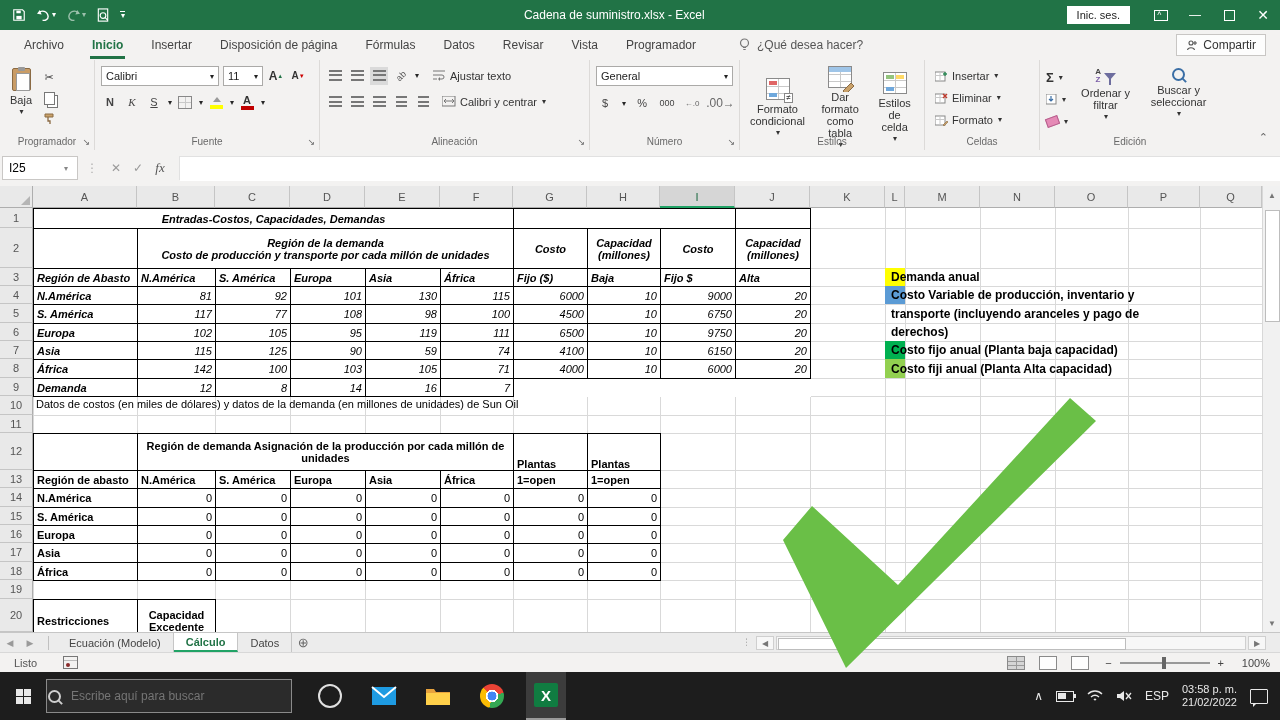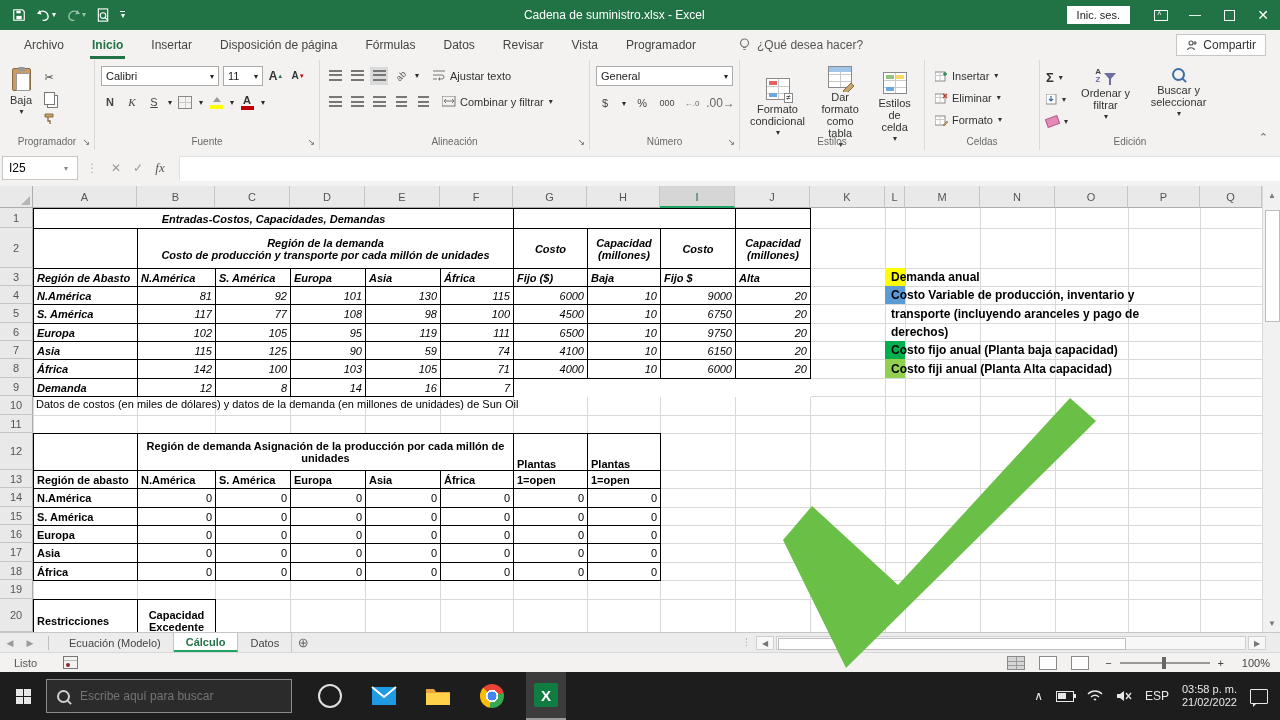--- a/index.html
+++ b/index.html
@@ -132,21 +132,21 @@
   .zoomctl{display:flex;align-items:center;gap:8px;margin-right:10px;color:#444;}
   .ztrack{width:90px;height:2px;background:#999;position:relative;}
   .zthumb{position:absolute;left:42px;top:-5px;width:4px;height:12px;background:#666;}
   .zpct{width:38px;text-align:right;color:#444;}
 
   
   .taskbar{position:absolute;left:0;top:672px;width:1280px;height:48px;background:#1d1d1d;display:flex;align-items:center;z-index:60;}
   .startbtn{width:46px;height:48px;display:flex;align-items:center;justify-content:center;cursor:pointer;}
   .winlogo{display:grid;grid-template-columns:7px 7px;grid-template-rows:7px 7px;gap:1px;}
   .winlogo span{background:#e8e8e8;}
-  .searchbox{width:246px;height:34px;background:#2b2b2b;border:1px solid #8a8a8a;display:flex;align-items:center;gap:8px;padding:0 10px;box-sizing:border-box;}
+  .searchbox{width:246px;height:34px;background:#2b2b2b;border:1px solid #8a8a8a;display:flex;align-items:center;gap:8px;padding:0 1px;box-sizing:border-box;}
   .searchbox input{background:transparent;border:none;outline:none;color:#cfcfcf;font-size:12px;width:180px;font-family:inherit;}
   .sico{width:9px;height:9px;border:2px solid #cfcfcf;border-radius:50%;position:relative;}
   .sico:after{content:"";position:absolute;width:6px;height:2px;background:#cfcfcf;transform:rotate(45deg);left:7px;top:9px;}
   .tb-icons{display:flex;align-items:center;gap:14px;margin-left:18px;height:48px;}
   .tbi{width:40px;height:48px;display:flex;align-items:center;justify-content:center;cursor:pointer;}
   .tbi.active{background:rgba(255,255,255,.14);border-bottom:2px solid #9a9a9a;box-sizing:border-box;}
   .cortana{width:20px;height:20px;border:2px solid #e0e0e0;border-radius:50%;}
   .chrome{width:24px;height:24px;border-radius:50%;background:
      radial-gradient(circle,#4285f4 0 26%,#fff 27% 36%,rgba(0,0,0,0) 37%),
      conic-gradient(from -45deg,#ea4335 0 33%,#34a853 0 66%,#fbbc05 0 100%);}
@@ -358,21 +358,21 @@
           </span>
         <span class="smallbtn">
             <span class="ic-lines" style="width:11px;"></span>
           </span>
         <span style="width:2px;"></span>
         <span class="rowbtn">
           <svg class="icon" width="14" height="11" viewBox="0 0 14 11">
               <rect x="0" y="0" width="13" height="10" fill="none" stroke="#777"></rect>
               <path d="M3 5h8M4 3l-2 2 2 2M10 3l2 2-2 2" stroke="#777" fill="none"></path>
             </svg>
-          <span>Combinar y filtrar</span>
+          <span>Calibri y centrar</span>
           <span class="dd">▾</span>
         </span>
       </div>
       <div class="glabel">Alineación</div>
       <div class="launcher">↘</div>
     </div>
 
     <div class="rgroup" style="width:150px;">
       <div class="rrow">
         <div class="combo" style="width:128px;">

